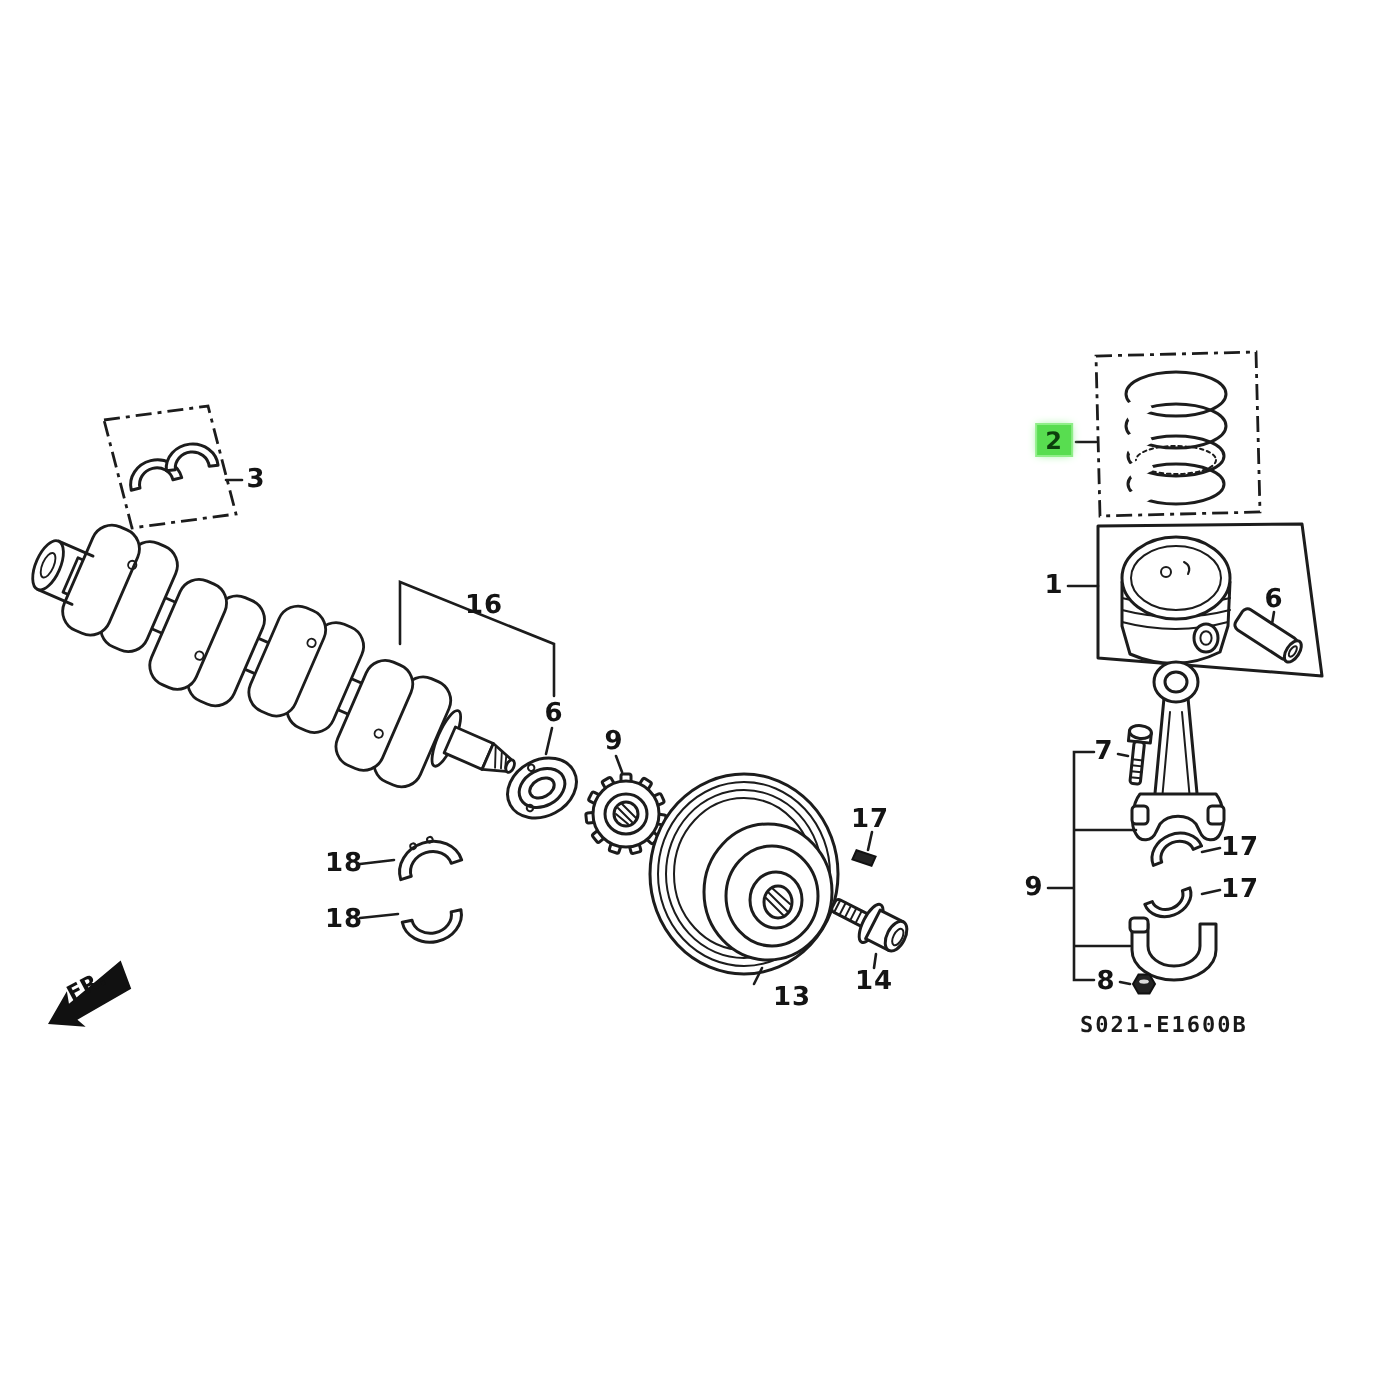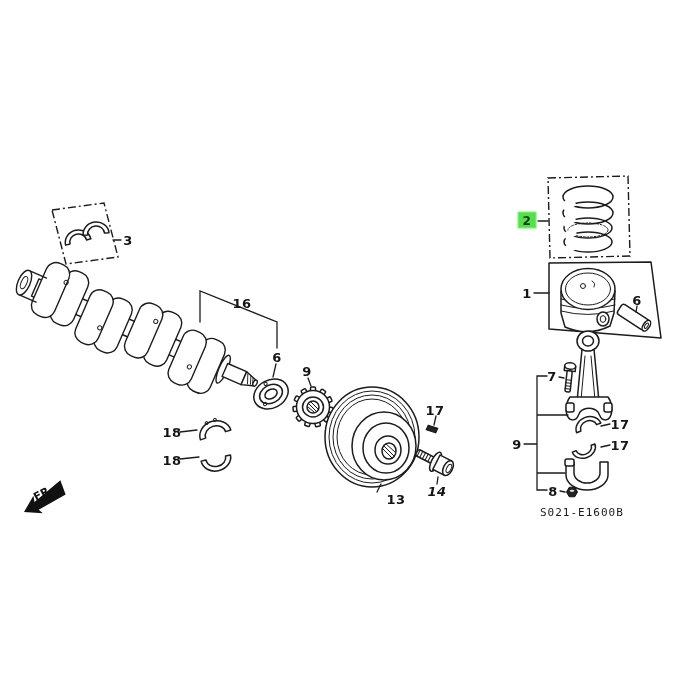--- a/index.html
+++ b/index.html
@@ -10,21 +10,21 @@
   .thin{fill:none;stroke:#1c1c1c;stroke-width:1;stroke-linecap:round;}
   .wh{fill:#ffffff;stroke:#1c1c1c;stroke-width:1.5;stroke-linejoin:round;}
   .dk{fill:#232323;stroke:#111;stroke-width:1;}
   .ldr{fill:none;stroke:#1c1c1c;stroke-width:1.3;stroke-linecap:round;}
   .dashdot{fill:none;stroke:#1c1c1c;stroke-width:1.4;stroke-dasharray:8 3 2 3;}
   .co{position:absolute;transform:translate(-50%,-50%);font-weight:bold;font-size:13px;
       color:#141414;line-height:1;letter-spacing:0.5px;white-space:nowrap;}
   .co.sel{background:#58dd50;color:#0c3f0c;padding:2px 4px 1px 4px;font-size:12px;
       box-shadow:0 0 0 1px #8fee88,0 0 5px #90ee90;}
   #diagram-code{position:absolute;left:540px;top:506px;font-family:"DejaVu Sans Mono",monospace;
-      font-weight:normal;font-size:11px;color:#191919;letter-spacing:1px;}
+      font-weight:bold;font-size:11px;color:#191919;letter-spacing:1px;}
 </style>
 </head>
 <body>
 
 <div id="stage">
 
 <svg width="700" height="700" viewBox="0 0 700 700">
 
   <polygon class="dashdot" points="52,210 104,203 118,257 66,264"></polygon>
   <polygon class="dashdot" points="548,178 628,176 630,256 550,258"></polygon>
@@ -223,21 +223,21 @@
     <polygon transform="translate(24,512) rotate(-28)" fill="#111" points="0,0 16,-10 14,-4 47,-11 45,4 14,5 16,10"></polygon>
     <text x="36" y="501" transform="rotate(-28 36 501)" font-size="11" font-weight="bold" fill="#111" font-family="DejaVu Sans, sans-serif">FR.</text>
   </g>
 </svg>
 
 <div class="co" style="left:128px;top:240px;">3</div>
 <div class="co" style="left:242px;top:282px;margin-top:21px;">16</div>
 <div class="co" style="left:277px;top:357px;">6</div>
 <div class="co" style="left:307px;top:371px;">9</div>
 <div class="co" style="left:376px;top:499px;margin-left:20px;">13</div>
-<div class="co" style="left:437px;top:491px;font-style:italic;">14</div>
+<div class="co" style="left:437px;top:491px;">14</div>
 <div class="co" style="left:435px;top:410px;">17</div>
 <div class="co" style="left:172px;top:432px;">18</div>
 <div class="co" style="left:172px;top:460px;">18</div>
 <div class="co sel" style="left:527px;top:220px;">2</div>
 <div class="co" style="left:527px;top:293px;">1</div>
 <div class="co" style="left:637px;top:300px;">6</div>
 <div class="co" style="left:552px;top:376px;">7</div>
 <div class="co" style="left:517px;top:444px;">9</div>
 <div class="co" style="left:620px;top:424px;">17</div>
 <div class="co" style="left:620px;top:445px;">17</div>

